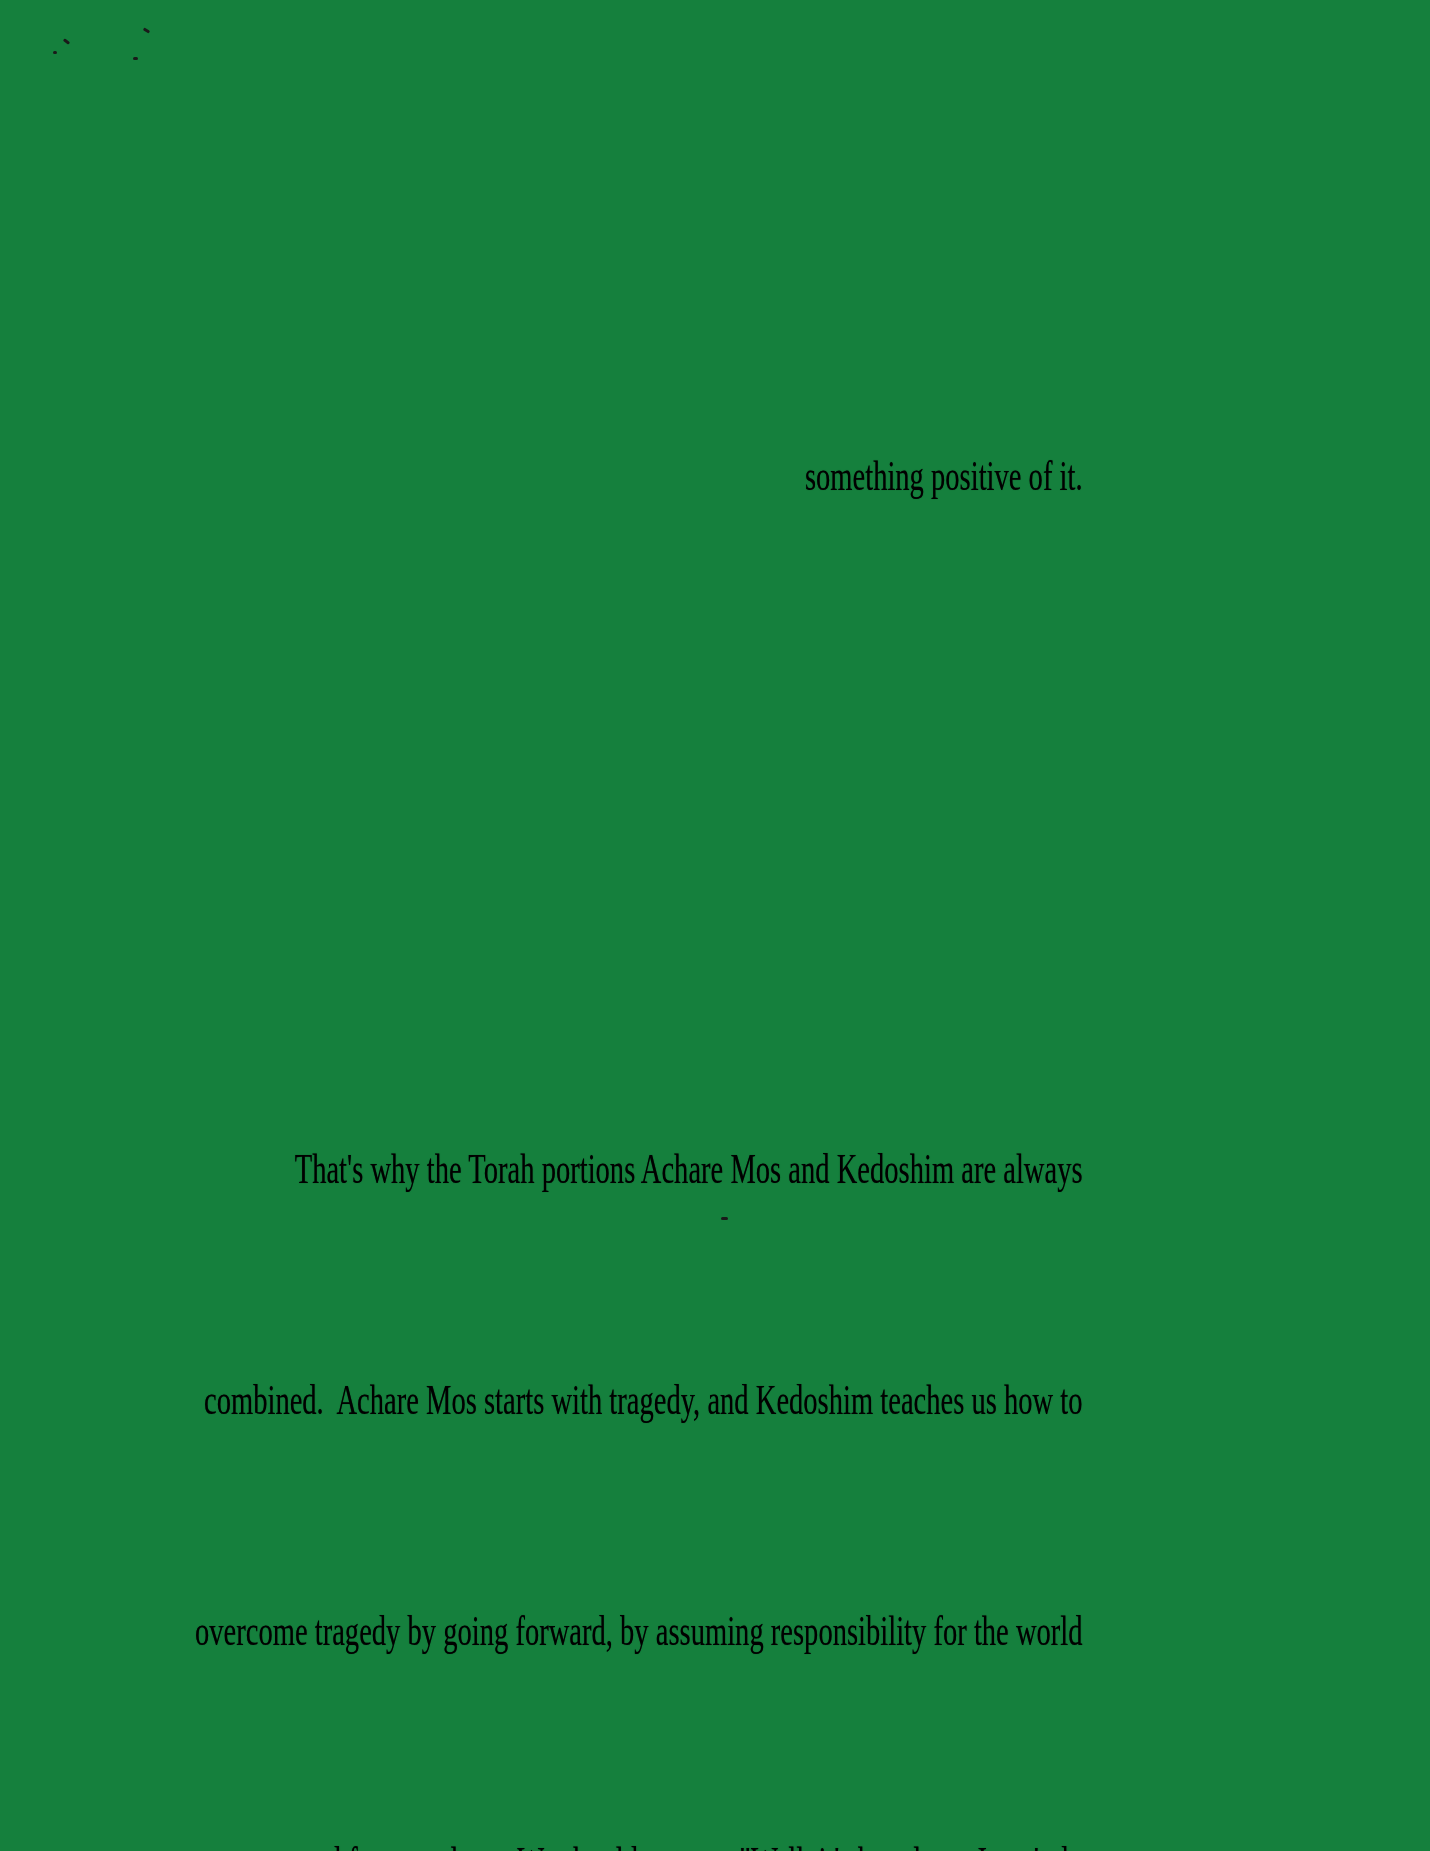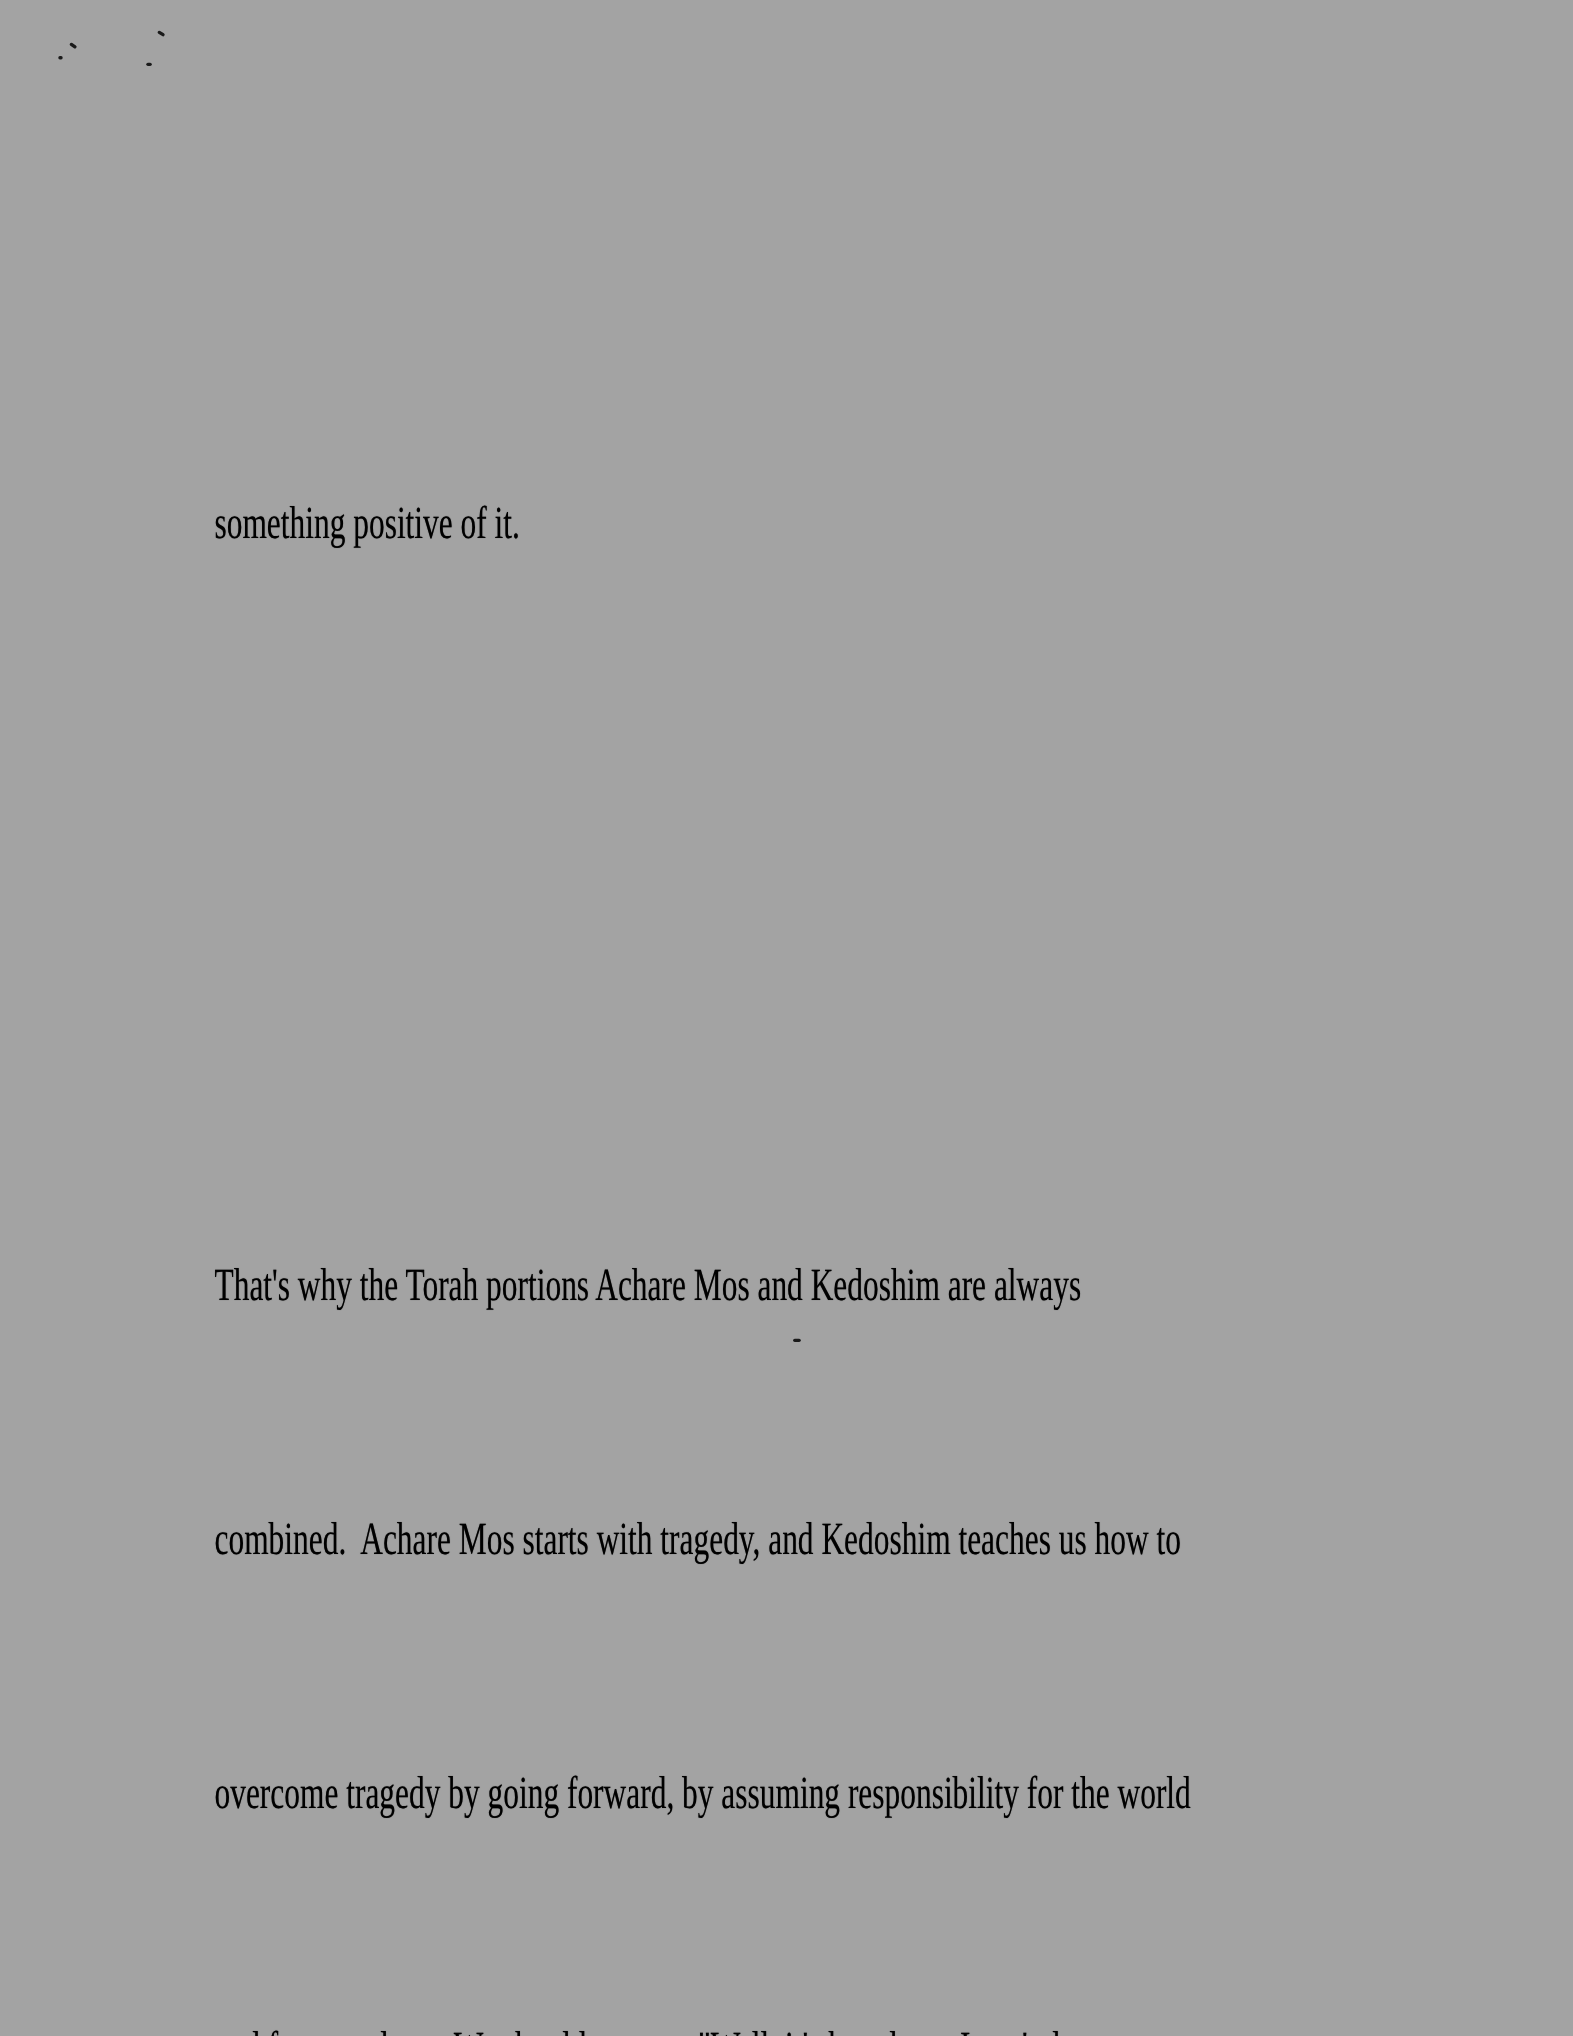--- a/index.html
+++ b/index.html
@@ -10,21 +10,22 @@
     width: 1430px;
     height: 1851px;
     background: #ffffff;
     position: relative;
     overflow: hidden;
     font-family: "Liberation Serif", serif;
   }
   .scan-page {
     position: absolute;
     inset: 0;
-    background: #a3a3a3;
+    background: #15803d;
+    text-align: right;
   }
   .page-text {
     position: absolute;
     left: 195px;
     top: 130px;
     color: #000000;
     font-size: 42px;
     line-height: 77px;
     white-space: pre;
     transform: scaleX(0.68);

